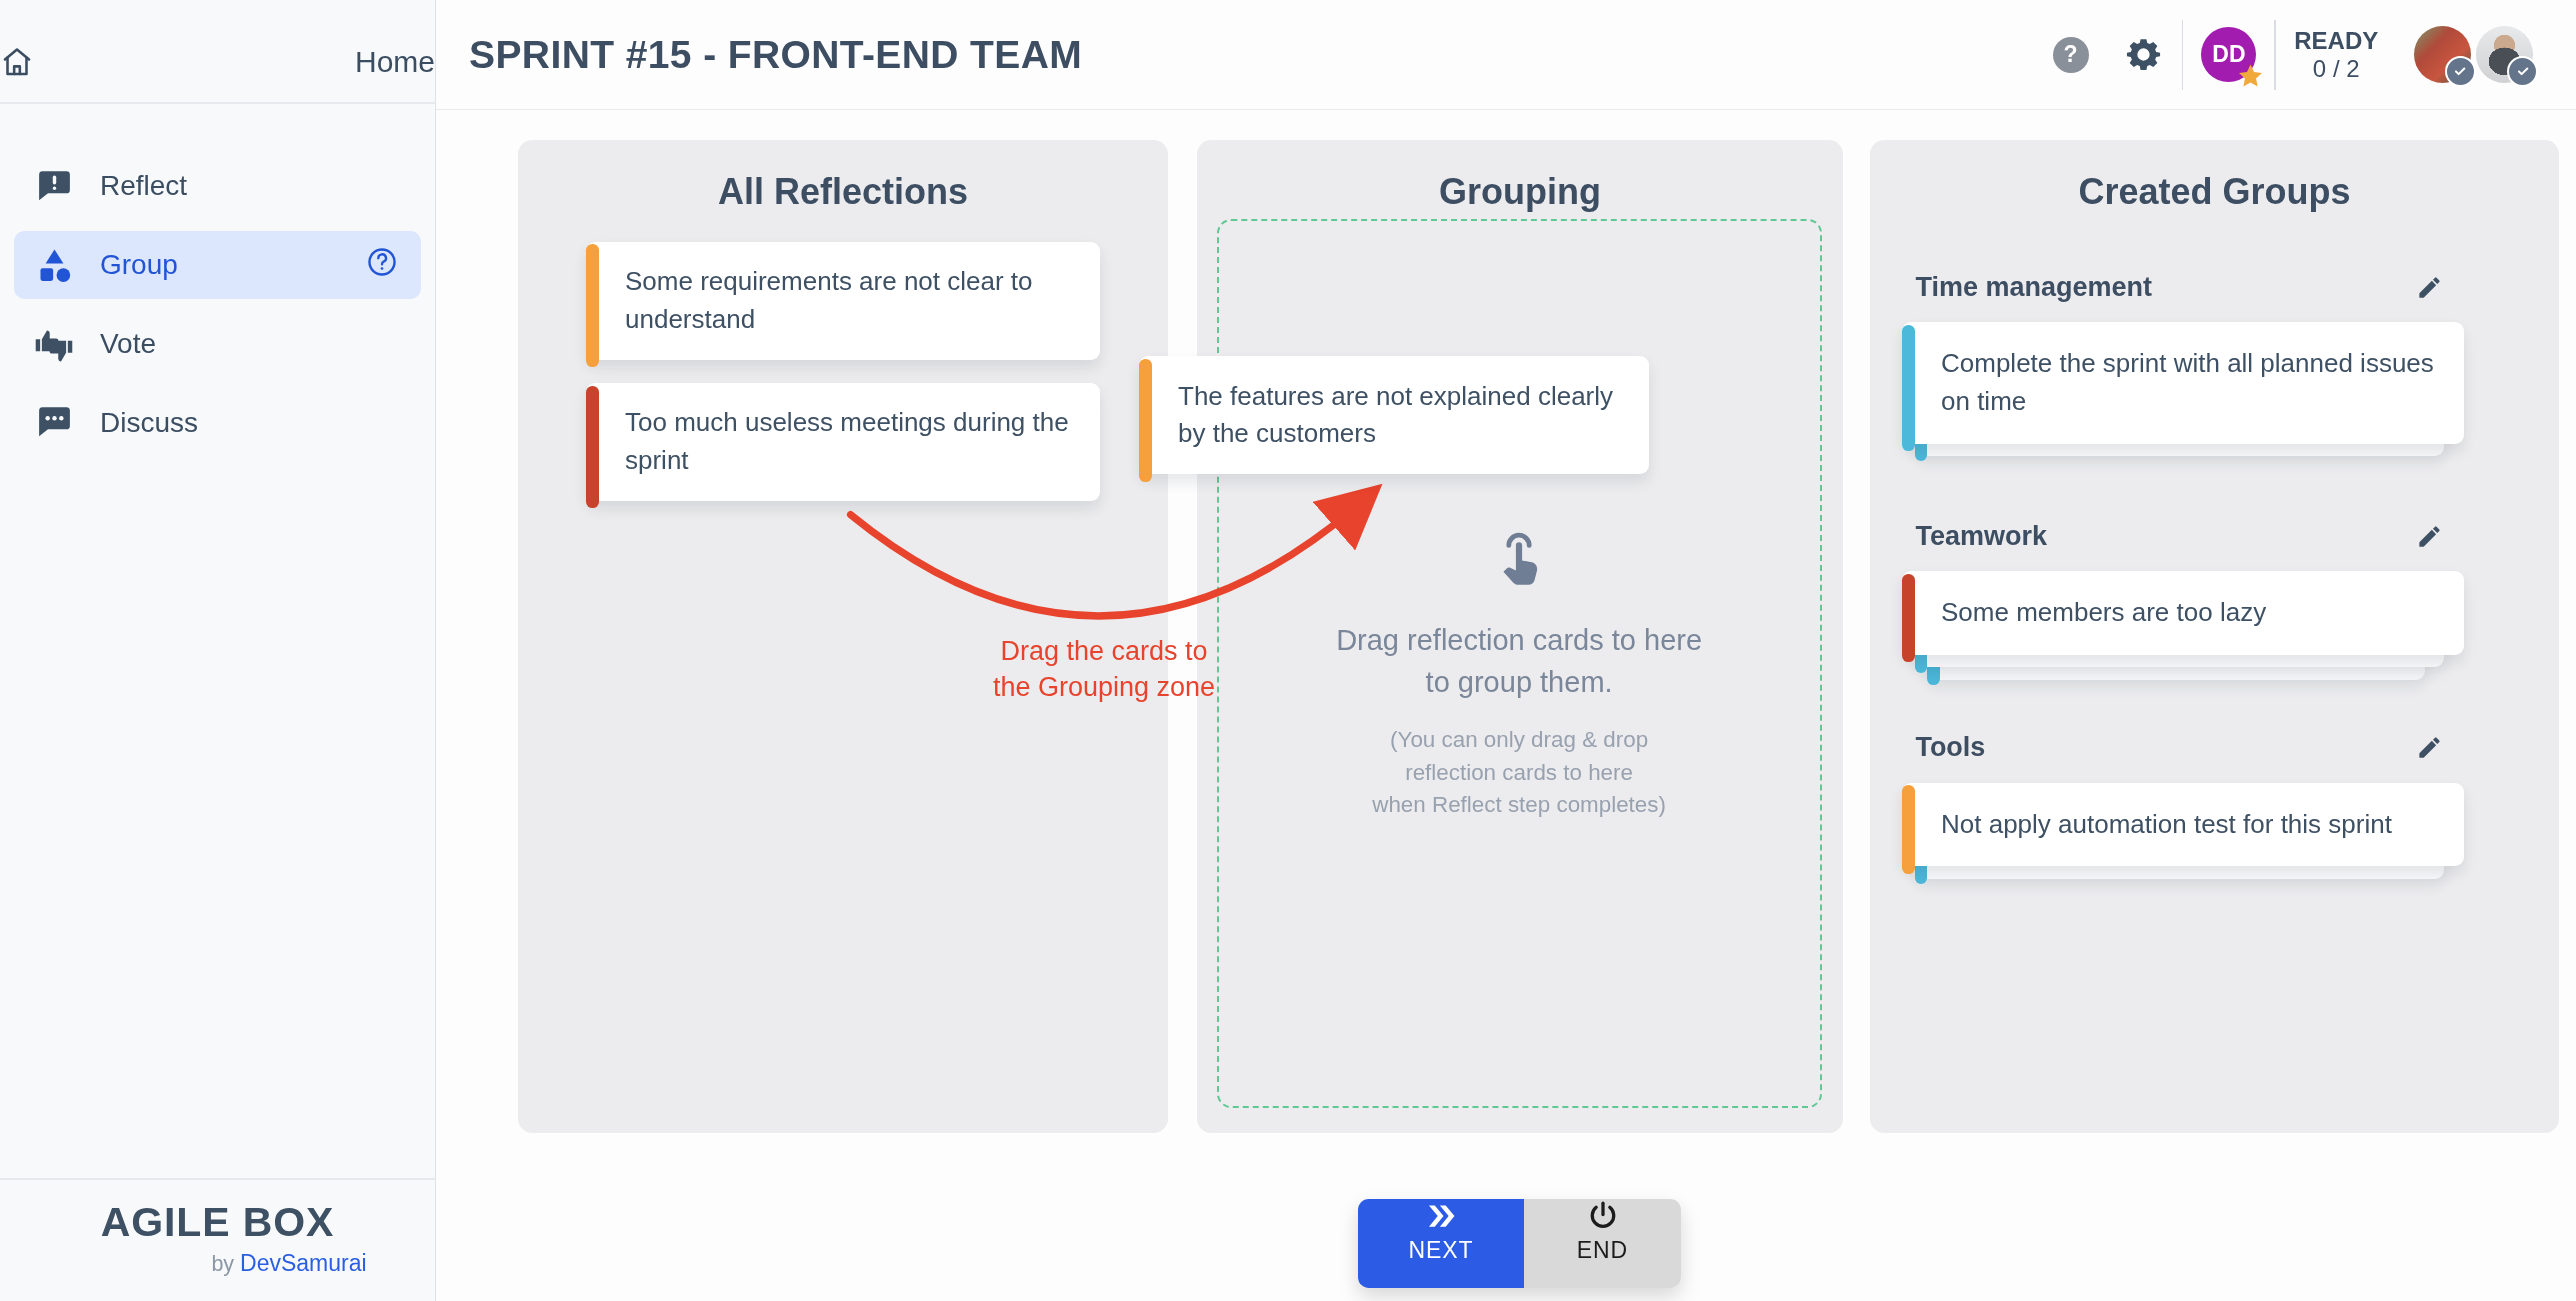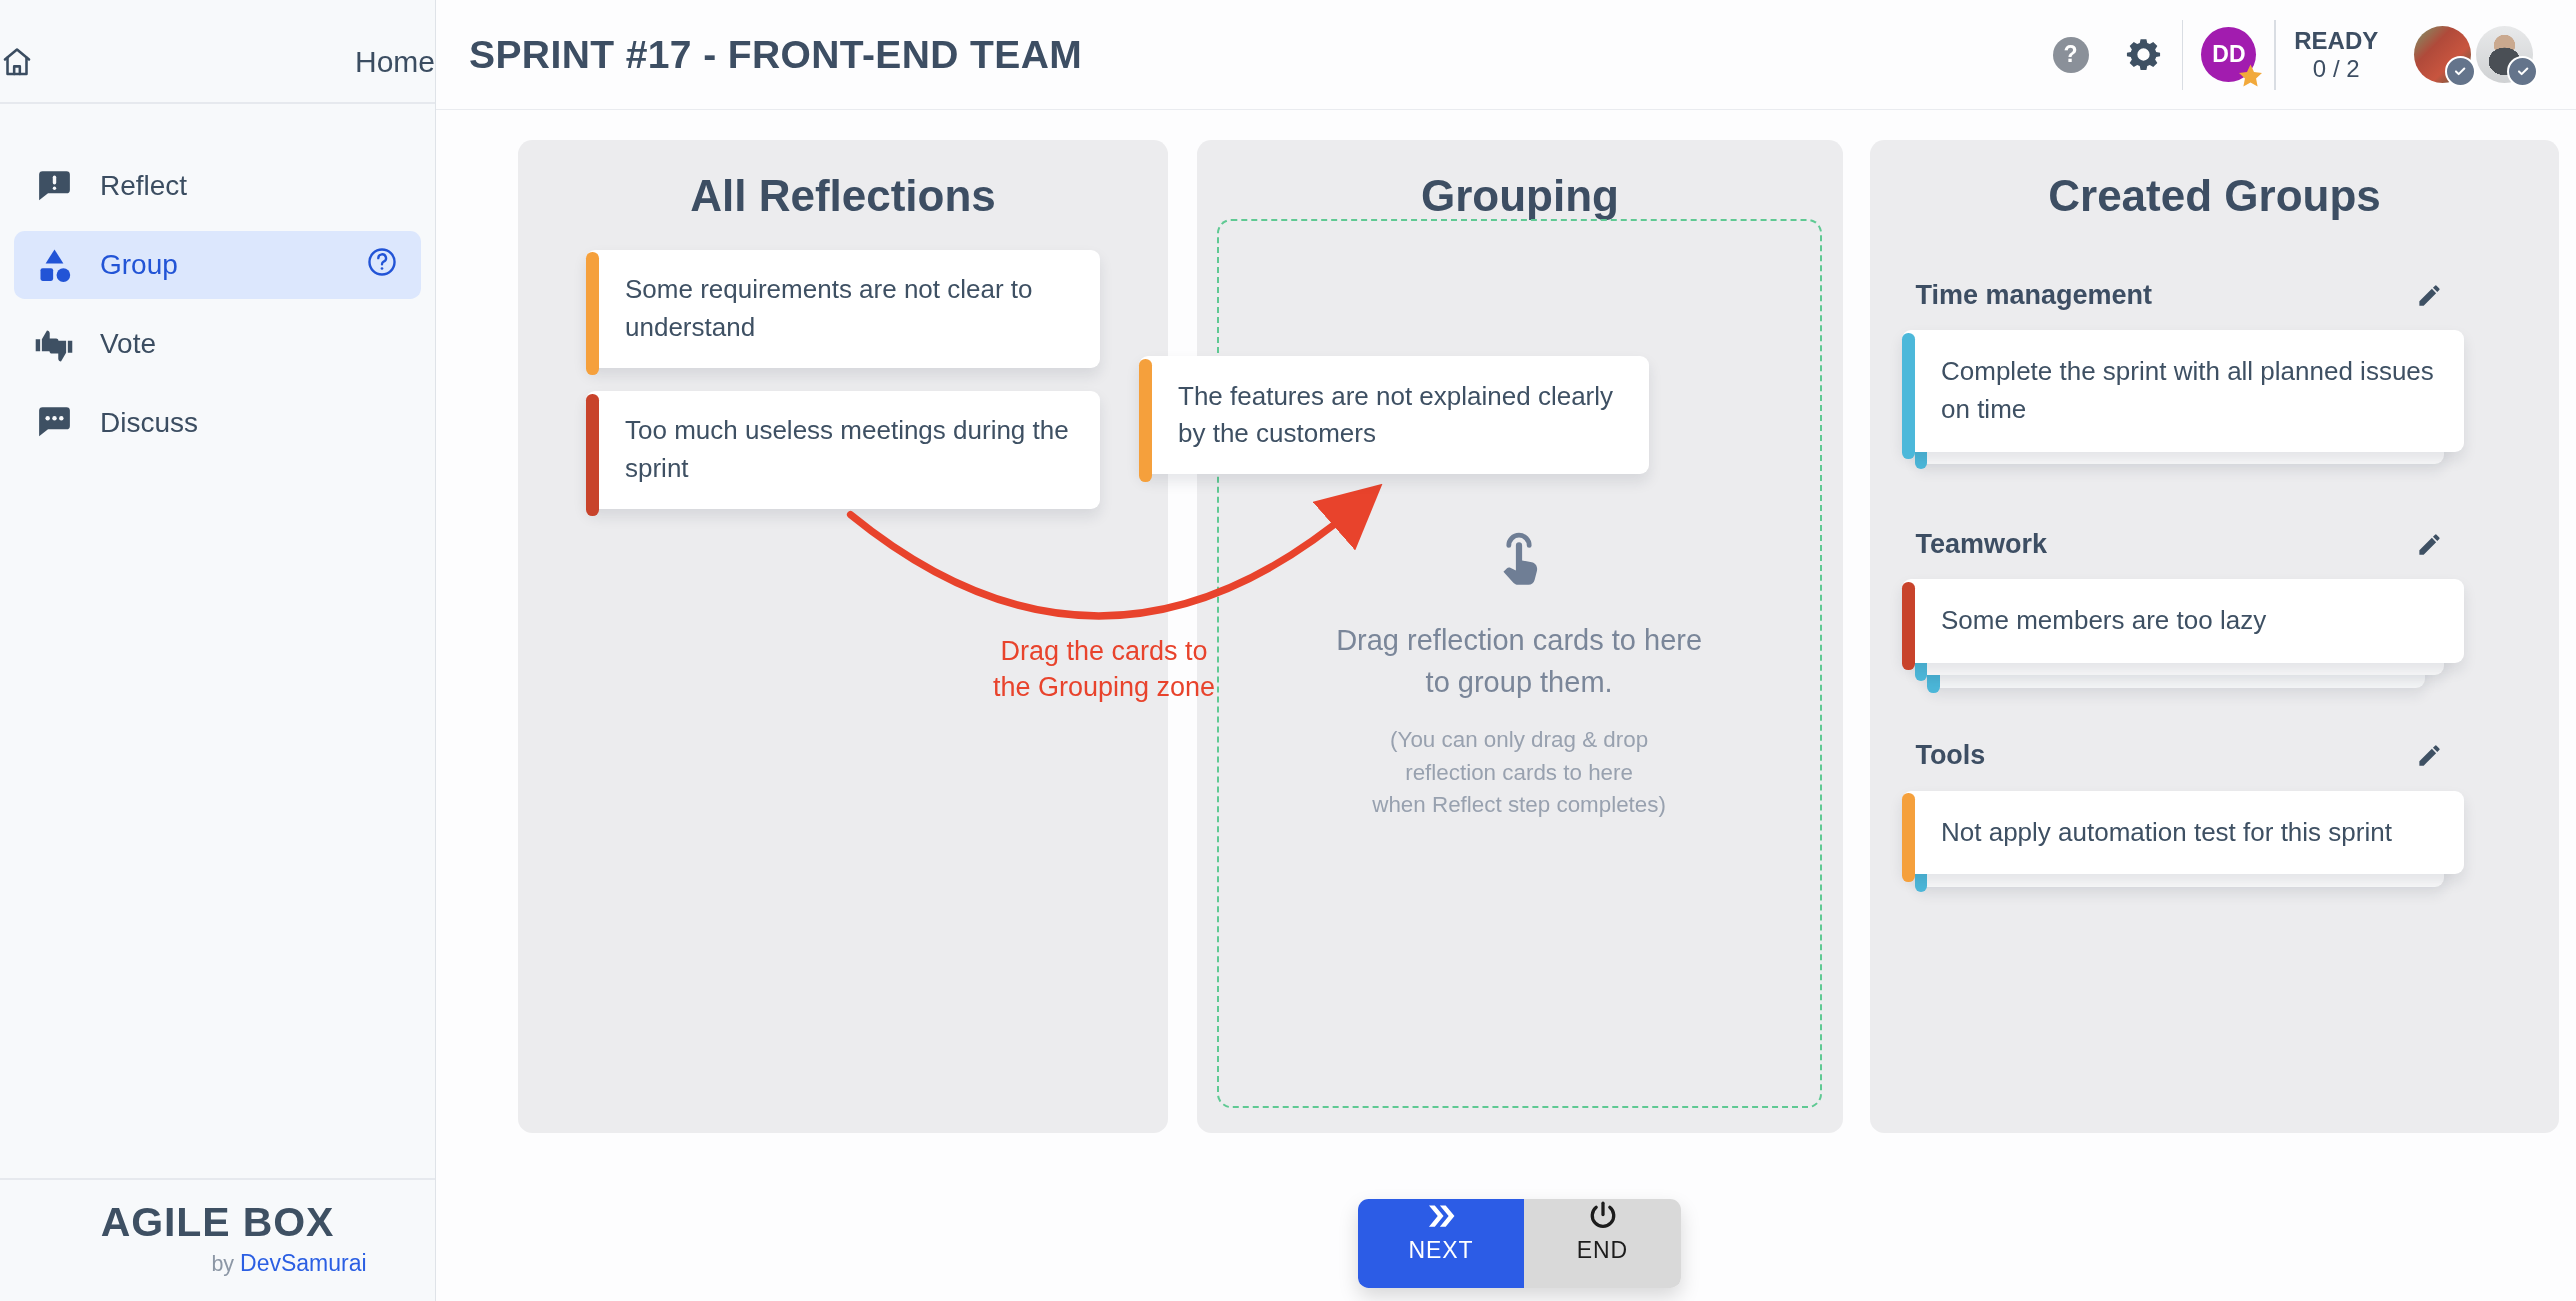--- a/index.html
+++ b/index.html
@@ -50,21 +50,21 @@
   .photo-2{background:radial-gradient(ellipse 46% 40% at 50% 62%,#4a4f55 0 60%,transparent 61%),
            radial-gradient(circle at 50% 34%,#caa98f 0 22%,transparent 23%),
            linear-gradient(180deg,#E8E9EA 0%,#CFD1D3 100%);}
   .check-badge{position:absolute;right:-5.4px;bottom:-3.6px;width:27px;height:27px;border-radius:50%;
                background:#64748B;border:2.7px solid #fff;display:flex;align-items:center;justify-content:center;}
   .check-badge svg{width:14.3px;height:14.3px;}
 
   
   .board{position:relative;height:1190px;}
   .panel{position:absolute;top:29.5px;height:993px;background:#ECECEE;border-radius:14.3px;box-sizing:border-box;}
-  .panel-title{margin:31px 0 0 0;text-align:center;font-size:44px;font-weight:700;color:#3D4E63;}
+  .panel-title{margin:31px 0 0 0;text-align:center;font-size:36px;font-weight:700;color:#3D4E63;}
   .panel-reflections{left:82px;width:650px;}
   .panel-grouping{left:761px;width:646px;}
   .panel-groups{left:1434px;width:689px;}
 
   .cards-col{margin-top:29px;display:flex;flex-direction:column;align-items:center;gap:23px;}
   .card{position:relative;width:514px;background:#fff;border-radius:9px;box-sizing:border-box;
         box-shadow:0 7.2px 14.3px rgba(30,40,60,.10);cursor:grab;}
   .card .bar{position:absolute;left:0;top:2.7px;height:calc(100% + 4.5px);width:12.5px;border-radius:6.3px;}
   .card .card-text{display:block;padding:21.5px 27px 21.5px 39px;font-size:26px;line-height:1.45;color:#3E5063;}
 
@@ -180,21 +180,21 @@
       <div class="logo-byline">
         <span>by</span>
         <span class="logo-brand">DevSamurai</span>
       </div>
     </div>
   </aside>
 
   <main class="main">
 
     <header class="header">
-      <h1 class="page-title">SPRINT #17 - FRONT-END TEAM</h1>
+      <h1 class="page-title">SPRINT #15 - FRONT-END TEAM</h1>
       <div class="header-right">
         <div class="circle-help">
           <span>?</span>
         </div>
         <div class="gear-btn">
           <svg viewBox="0 0 24 24" fill="currentColor">
             <path fill-rule="evenodd" d="M13.7 3h-3.4l-.5 2.3a7 7 0 0 0-1.5.62l-2-1.3-2.4 2.4 1.3 2a7 7 0 0 0-.62 1.5L2.3 11v2l2.28.48c.14.53.35 1.04.62 1.5l-1.3 2 2.4 2.4 2-1.3c.46.27.97.48 1.5.62L10.3 21h3.4l.5-2.3a7 7 0 0 0 1.5-.62l2 1.3 2.4-2.4-1.3-2c.27-.46.48-.97.62-1.5L21.7 13v-2l-2.28-.48a7 7 0 0 0-.62-1.5l1.3-2-2.4-2.4-2 1.3a7 7 0 0 0-1.5-.62zM12 15.6a3.6 3.6 0 1 1 0-7.2 3.6 3.6 0 0 1 0 7.2z"></path>
           </svg>
         </div>
         <div class="vr"></div>

